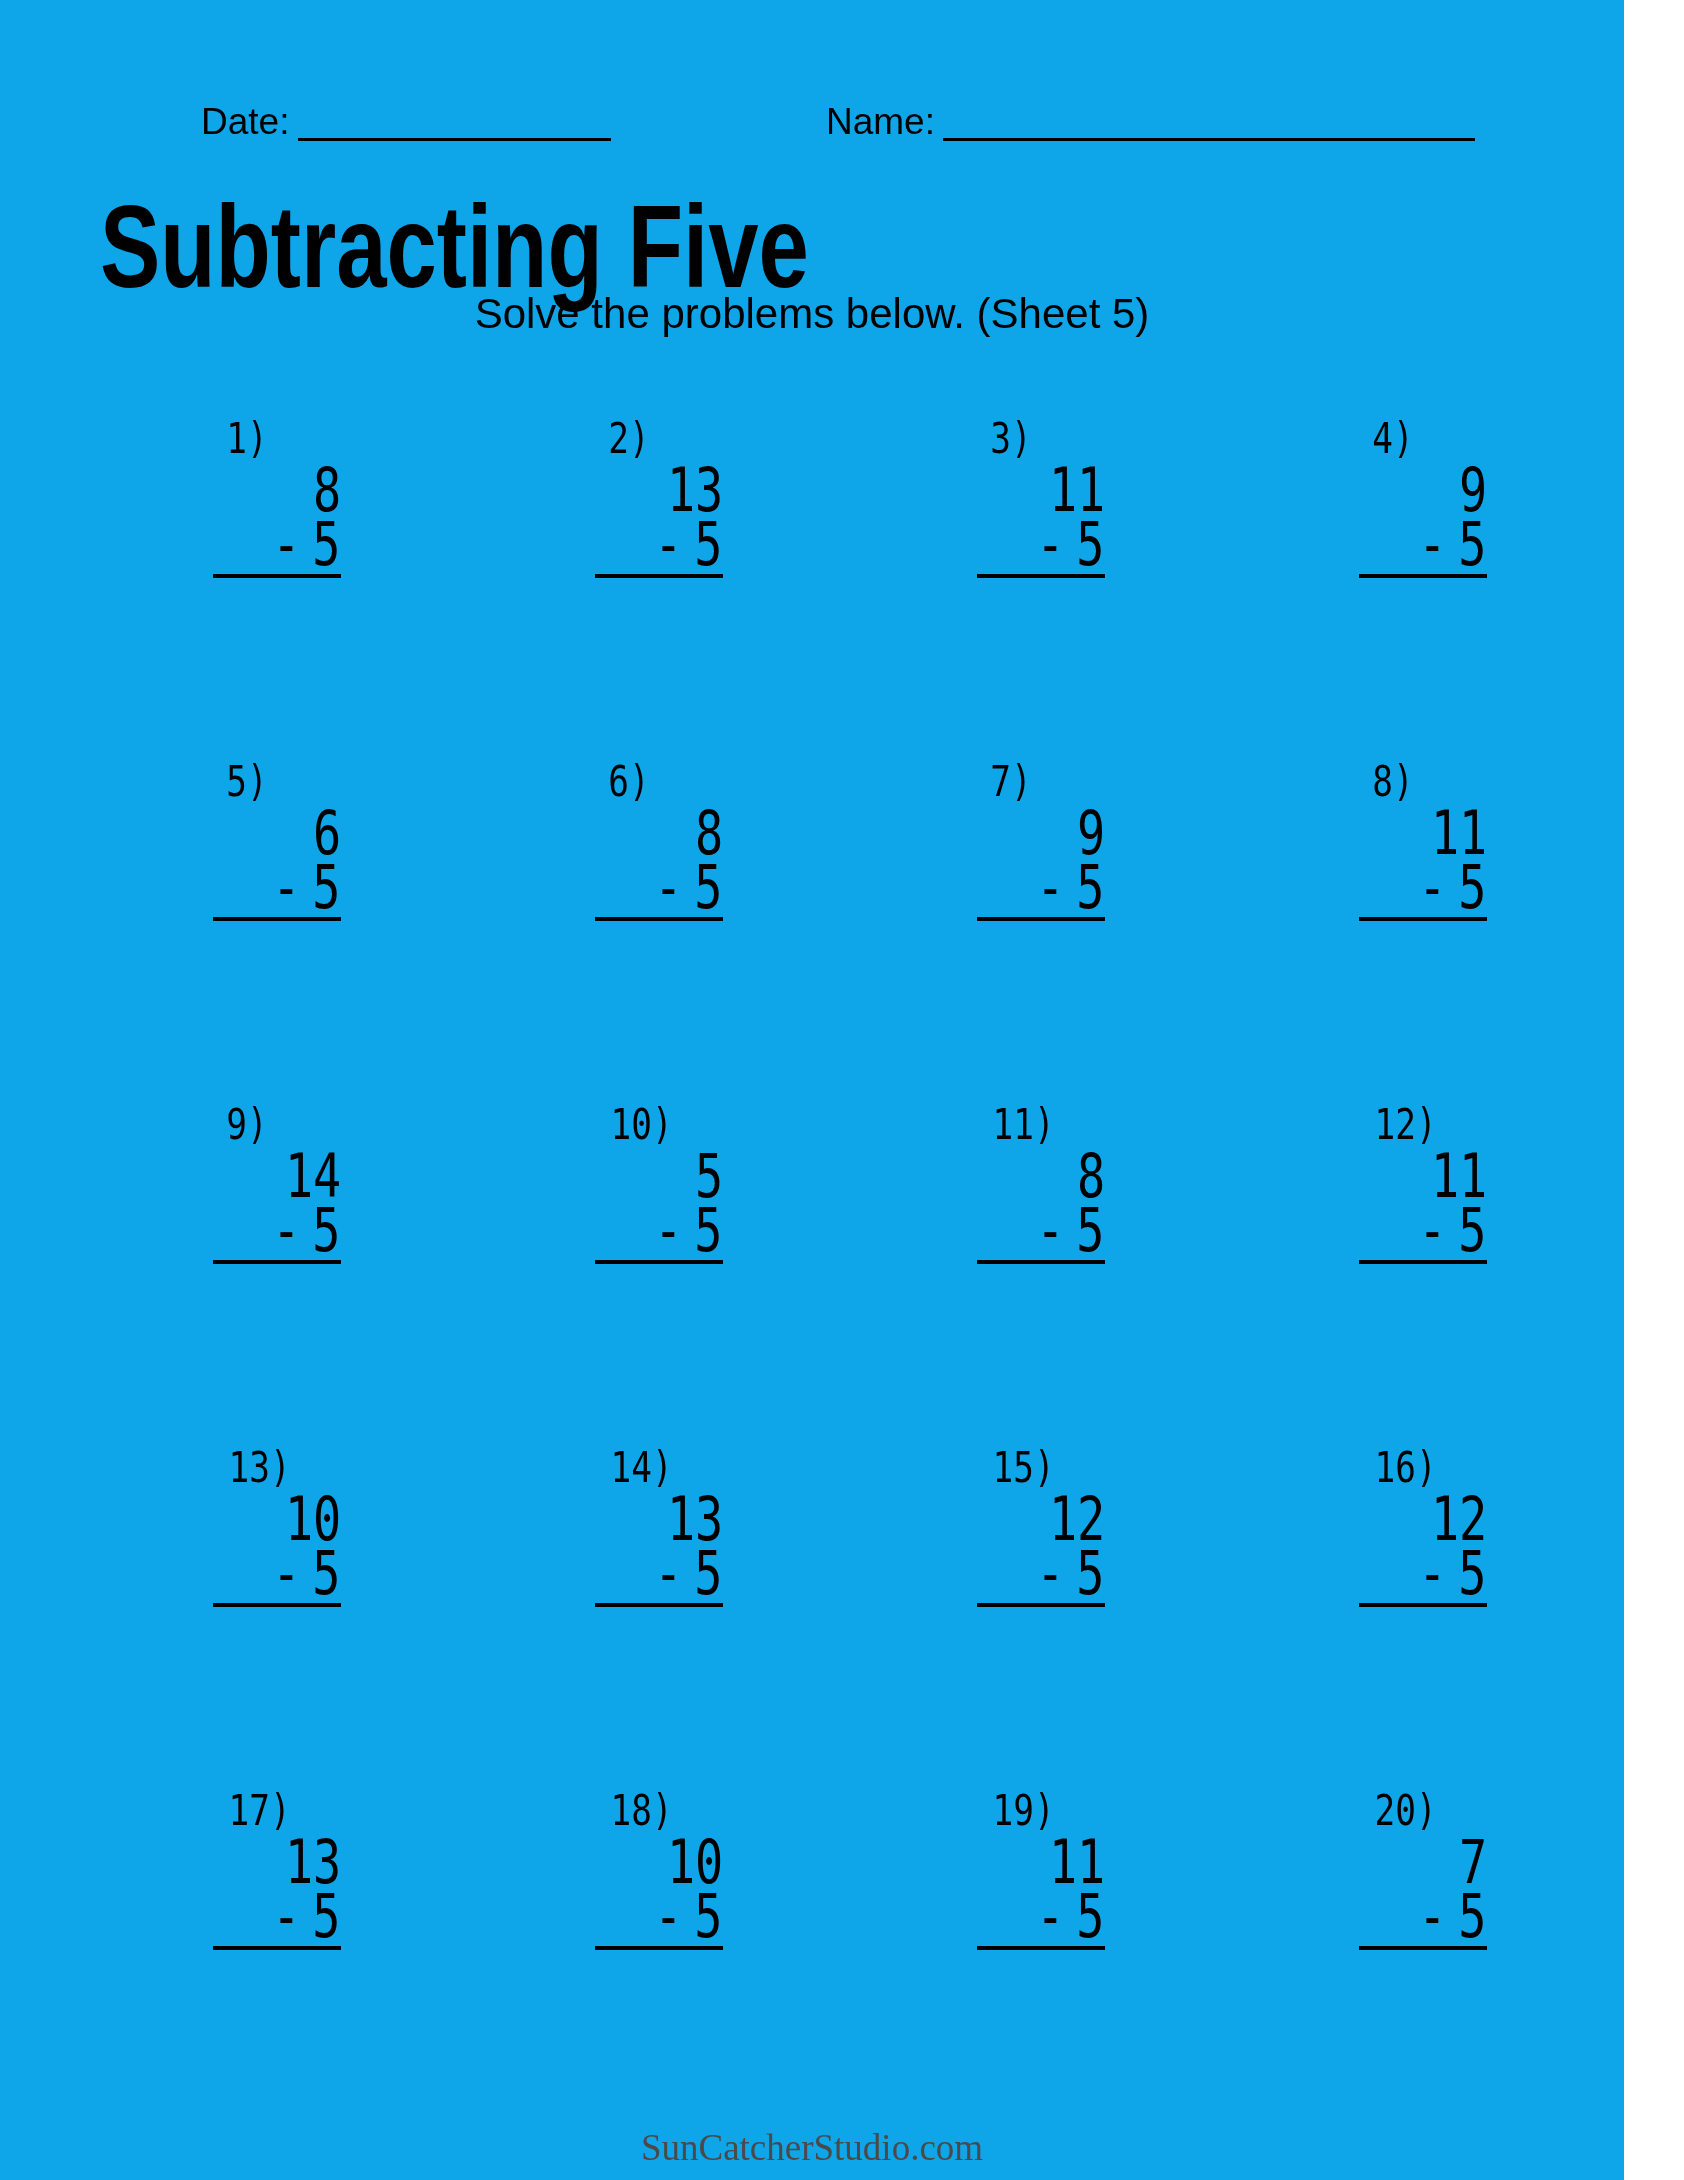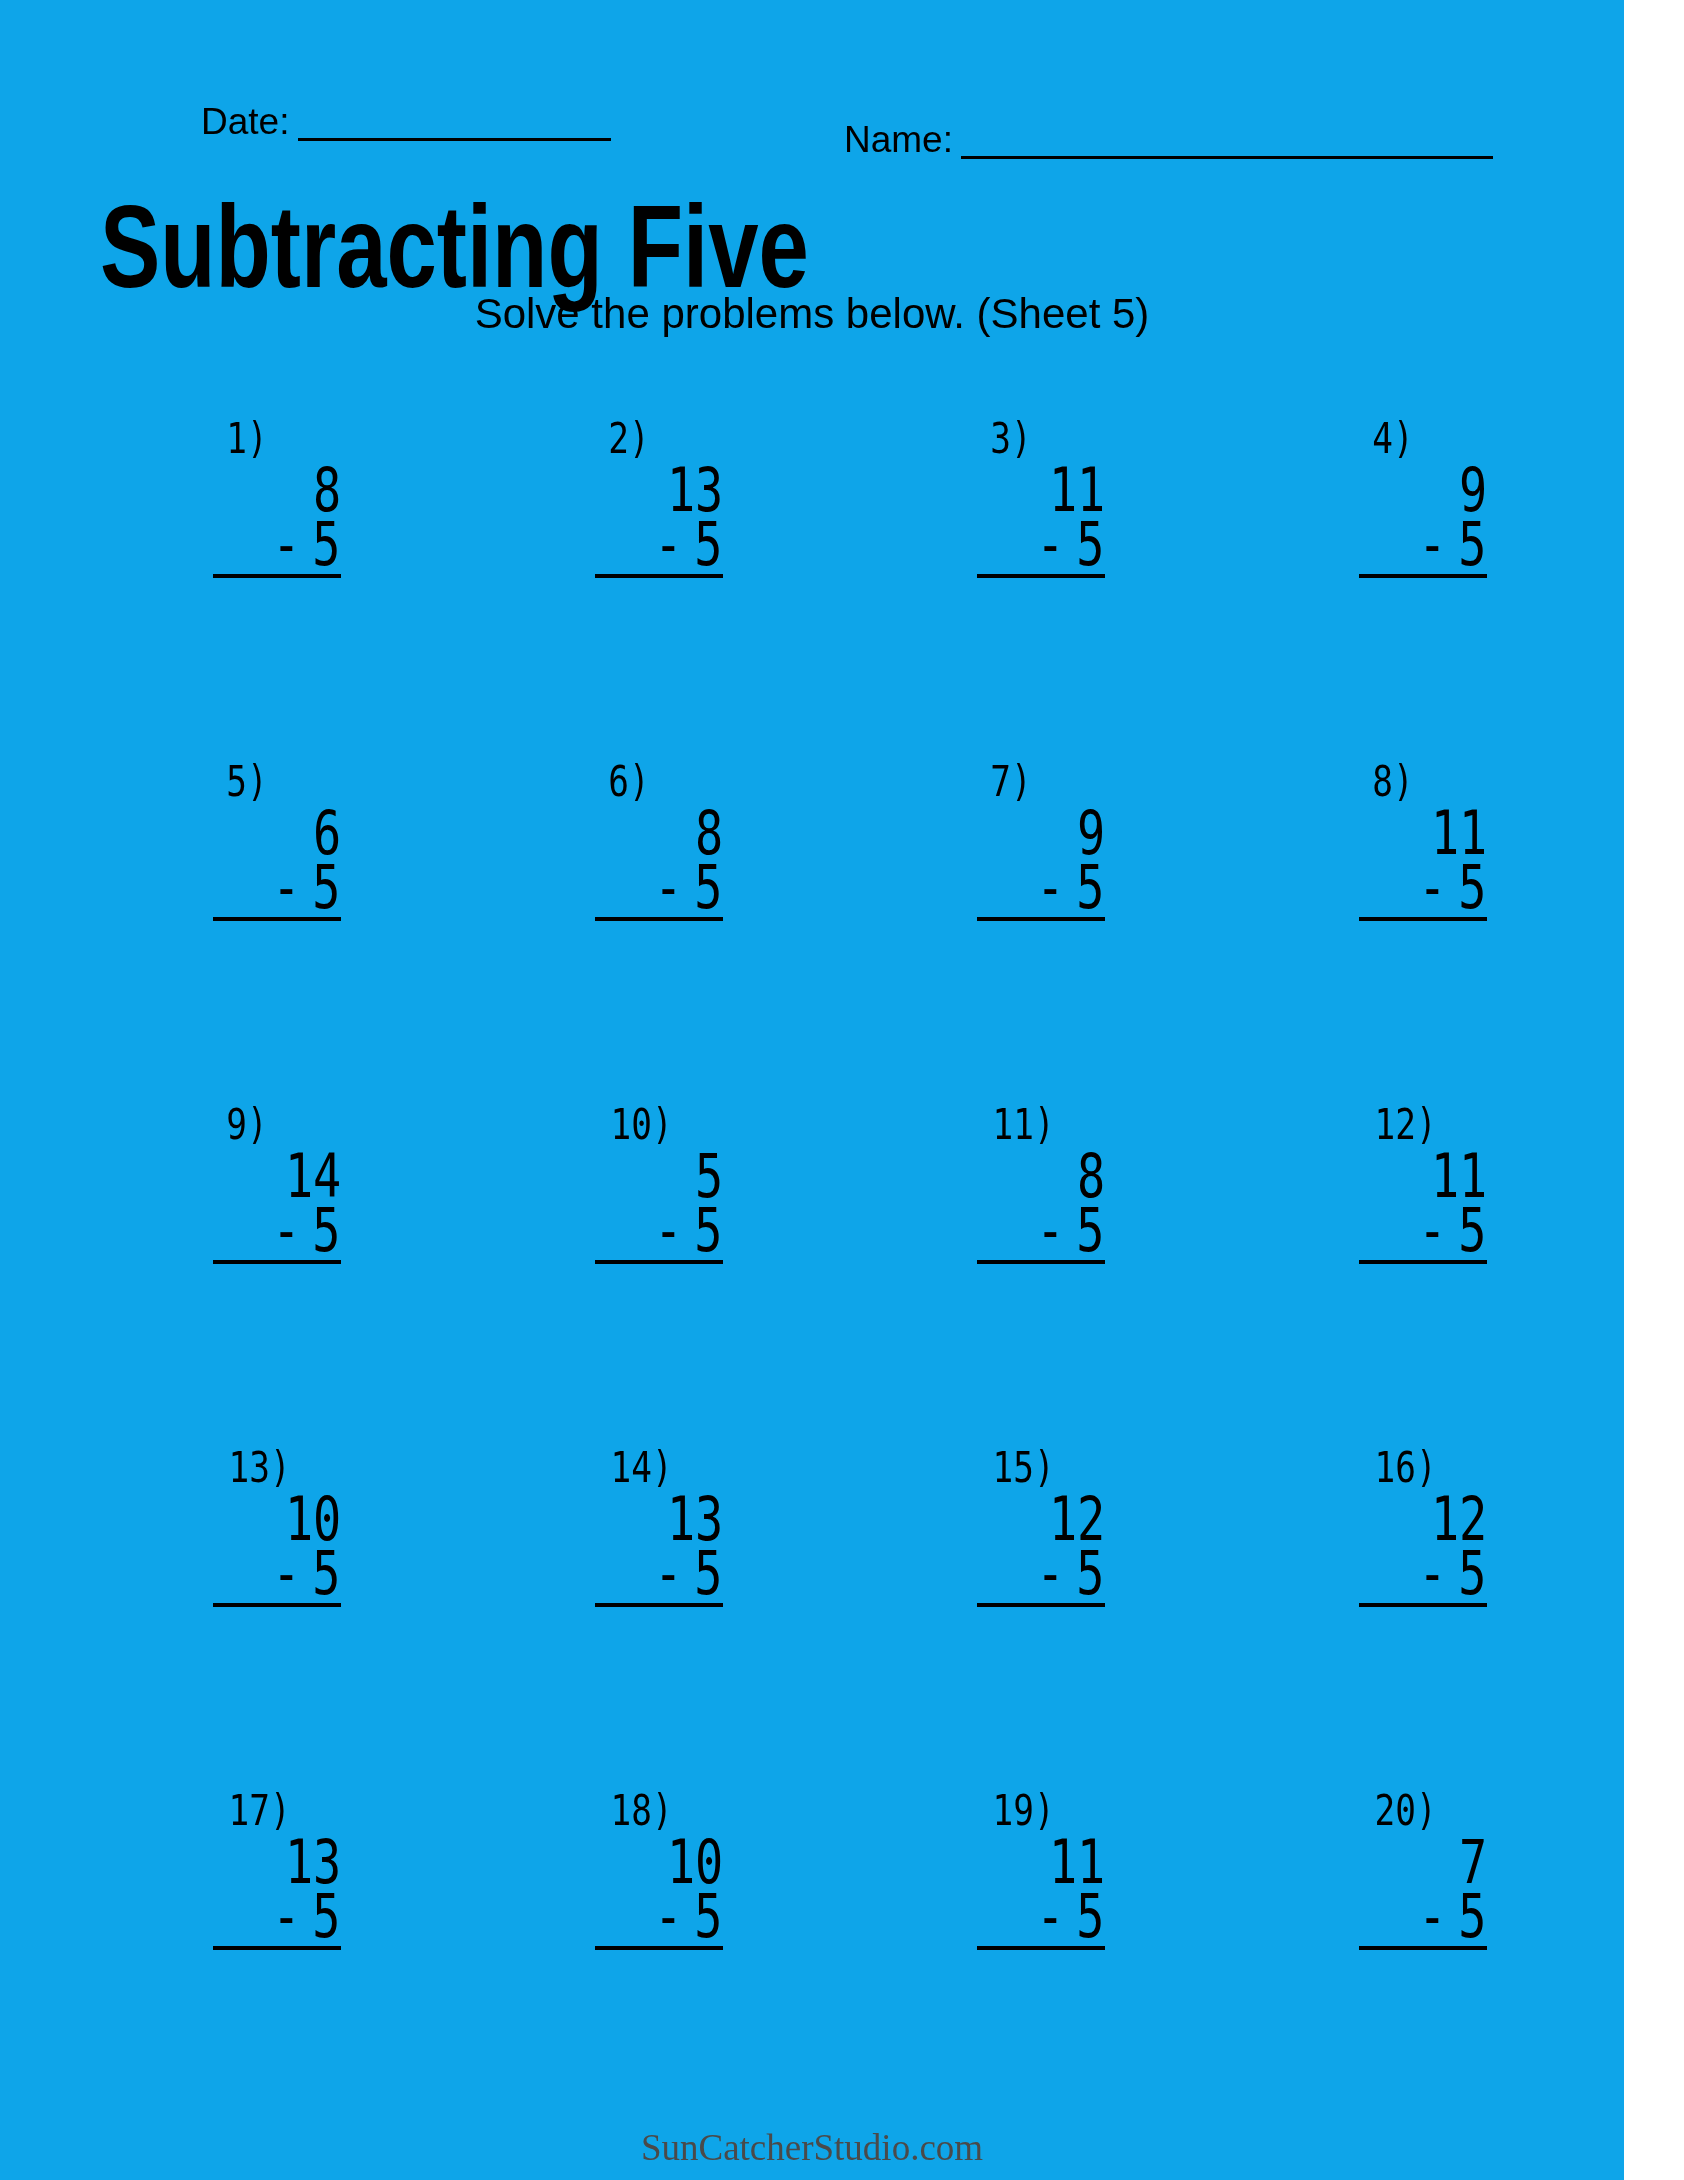--- a/index.html
+++ b/index.html
@@ -12,21 +12,21 @@
     color: #000000;
     overflow: hidden;
   }
 
   
   .field-row { position: absolute; top: 102px; display: flex; align-items: flex-end; }
   .field-row .flabel { font-size: 37px; line-height: 39px; color: #000; }
   .blank-line { display: inline-block; height: 36px; border-bottom: 3.4px solid #000; margin-left: 8.5px; }
   #date-row { left: 201px; }
   #date-row .blank-line { width: 313px; }
-  #name-row { left: 844px; margin-top: 18px; }
+  #name-row { left: 826px; }
   #name-row .blank-line { width: 532px; }
 
   
   .title-wrap { position: absolute; top: 184px; left: 0; width: 100%; text-align: left; }
   .title-inner {
     display: inline-block;
     font-size: 116px;
     font-weight: bold;
     line-height: 1.1;
     transform: scaleX(0.78);

